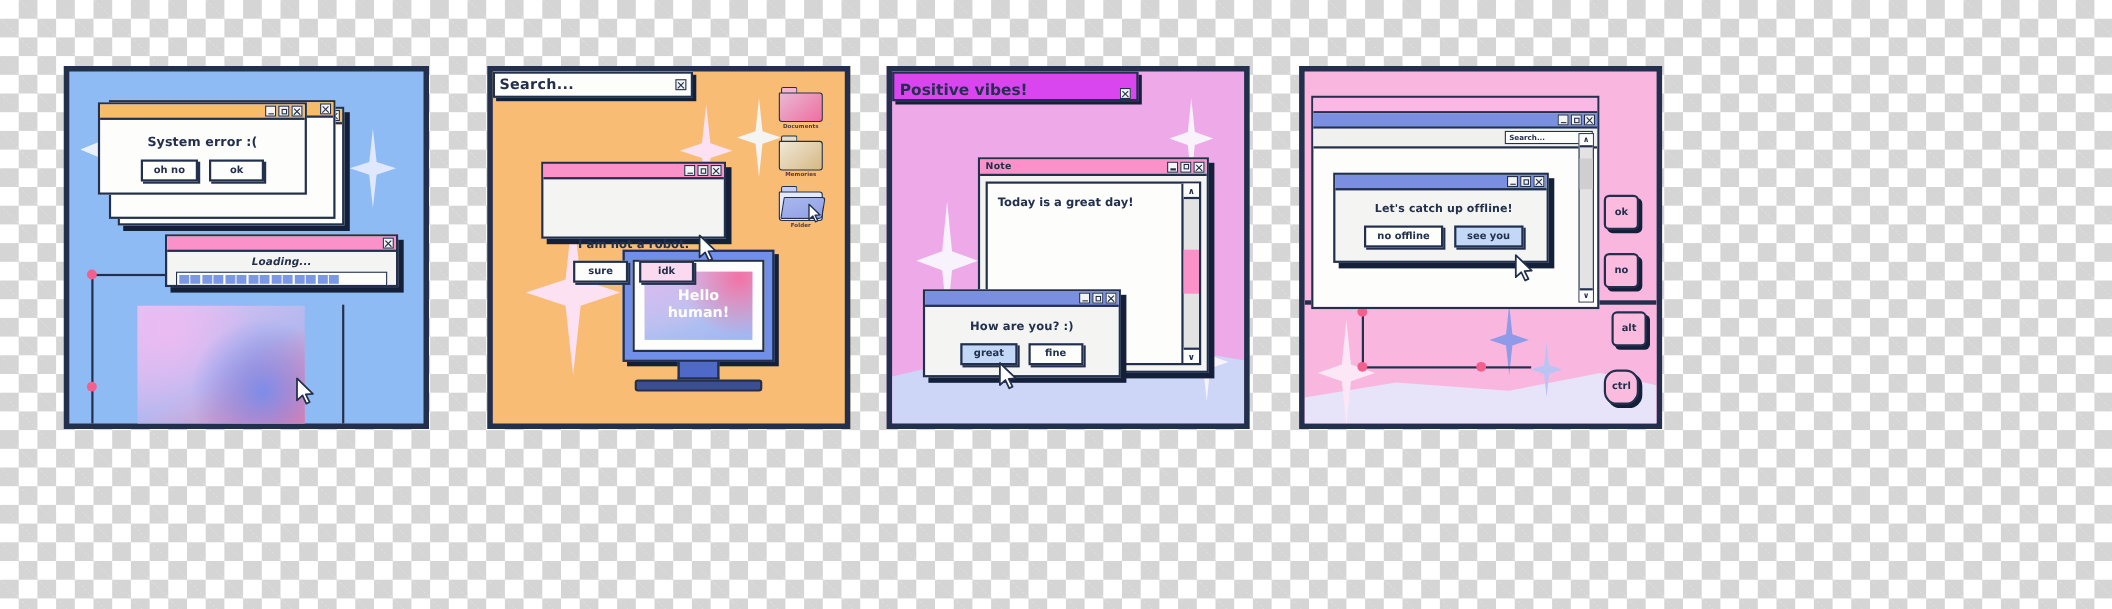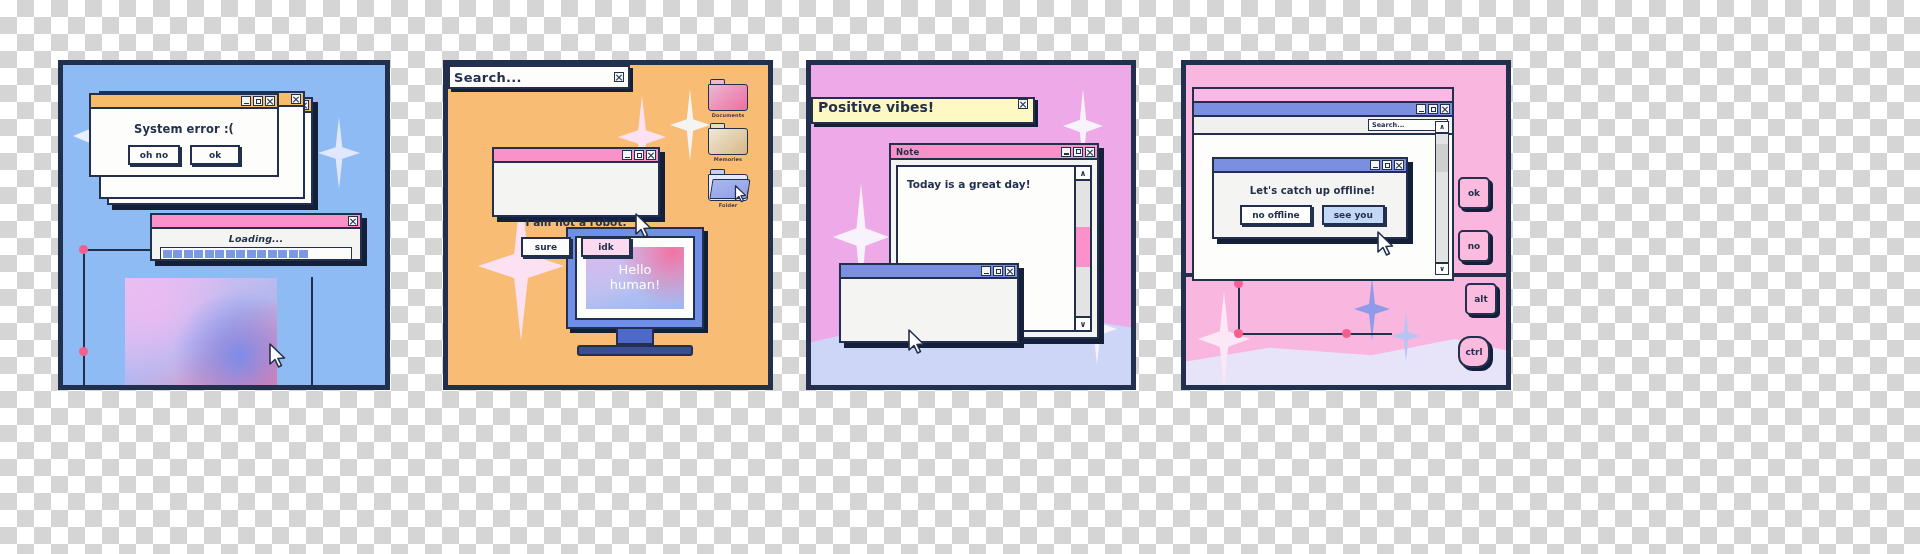--- a/index.html
+++ b/index.html
@@ -141,35 +141,35 @@
     position: absolute; left: 3px; top: 10px; width: 38px; height: 20px;
     background: linear-gradient(160deg, #aab7ee, #8fa0e6);
     border: 1.5px solid #22304d;
     transform: skewX(-9deg); border-radius: 1px 3px 3px 1px;
   }
   #p2-monitor { position: absolute; left: 118px; top: 162px; width: 138px; }
   .mscreen { background: #6f8fe8; border: 2px solid #22304d; padding: 7px; box-shadow: 4px 4px 0 #14203a; }
   .mscreen-in { background: #fdfdfc; border: 2px solid #22304d; padding: 9px; }
   .mcontent {
     height: 62px; display: flex; align-items: center; justify-content: center;
-    font-size: 13px; font-weight: normal; color: #fdfdfc; line-height: 1.12;
+    font-size: 13px; font-weight: bold; color: #fdfdfc; line-height: 1.12;
     text-align: center;
     background:
       radial-gradient(circle at 88% 8%, rgba(244,110,160,.95) 0%, rgba(244,110,160,0) 52%),
       radial-gradient(circle at 10% 4%, rgba(214,186,240,.9) 0%, rgba(214,186,240,0) 55%),
       linear-gradient(165deg, #d6c0ee 0%, #b6c2f0 55%, #9fb6f2 100%);
   }
   .mneck { width: 38px; height: 16px; margin: 0 auto; background: #4e69c8; border: 2px solid #22304d; border-top: none; }
   .mbase { width: 116px; height: 11px; margin: 0 auto; background: #3c4e93; border: 2px solid #22304d; border-radius: 3px; }
 
   
   #p3-title {
     left: 22px; top: 26px; width: 224px; height: 27px;
-    background: #fef9c3; border: 2.5px solid #22304d; box-shadow: 3px 3px 0 #14203a;
-    display: flex; align-items: flex-start; padding: 0 5px; margin-top: 32px;
+    background: #d946ef; border: 2.5px solid #22304d; box-shadow: 3px 3px 0 #14203a;
+    display: flex; align-items: flex-end; padding: 0 5px;
   }
   #p3-title .sq { font-size: 14px; font-weight: bold; color: #22304d; }
   #p3-note { left: 78px; top: 78px; width: 210px; height: 196px; }
   #p3-note .tbar { background: #fa91c8; height: 15px; }
   #p3-note-area {
     position: absolute; left: 5px; top: 20px; right: 5px; bottom: 5px;
     background: #fdfdfc; border: 2px solid #22304d; display: flex;
   }
   #p3-note-text {
     flex: 1; font-size: 10.5px; font-weight: bold; color: #22304d;
@@ -422,20 +422,27 @@
     </div>
 
     <div class="win shadow" id="p3-how">
       <div class="tbar">
         <div class="tbtns">
           <div class="tb min"></div>
           <div class="tb max"></div>
           <div class="tb cls"></div>
         </div>
       </div>
+      <div class="body">
+        <div class="msg">How are you? :)</div>
+        <div class="btnrow">
+          <div class="btn blue">great</div>
+          <div class="btn">fine</div>
+        </div>
+      </div>
     </div>
     <div class="cursor" style="left:96px;top:264px;">
       <svg viewBox="0 0 20 26">
           <path d="M2 1 L2 21 L7 16.5 L10.5 24 L13.5 22.5 L10 15.5 L16.5 15 Z" fill="#ffffff" stroke="#22304d" stroke-width="1.6" stroke-linejoin="round"></path>
         </svg>
     </div>
   </div>
 
   <div class="panel" id="panel4">
     <div id="p4-bottom">

